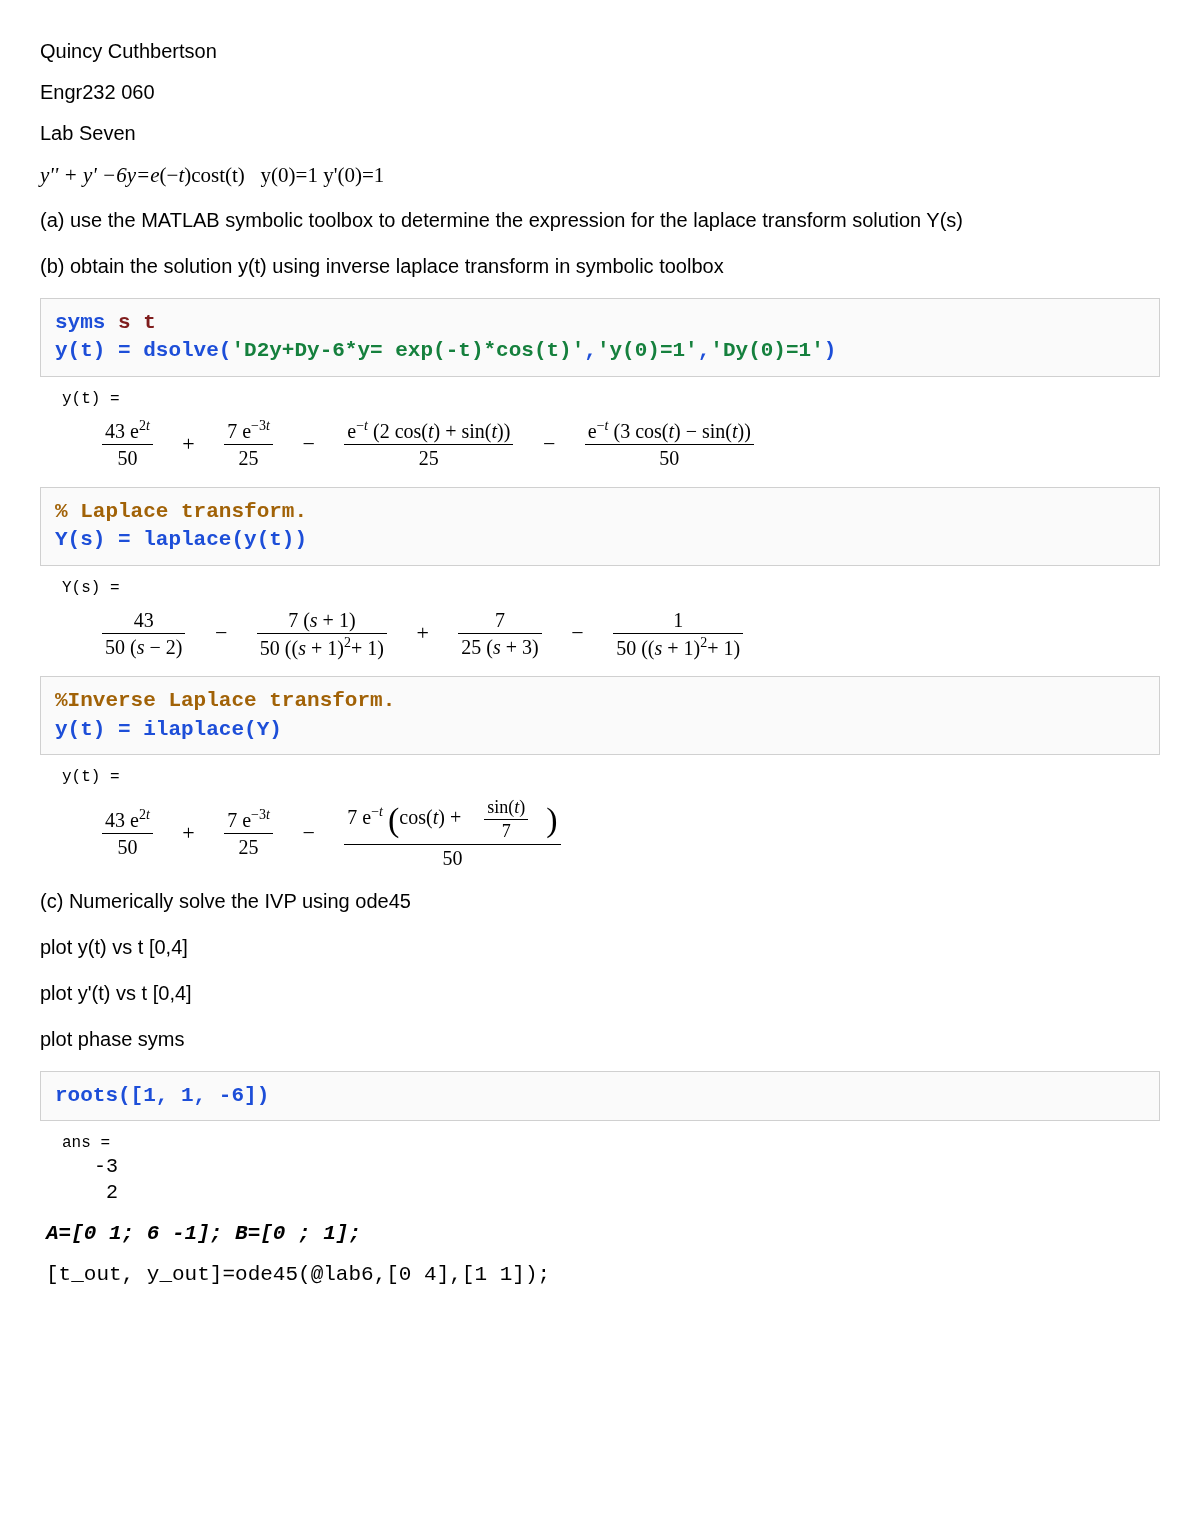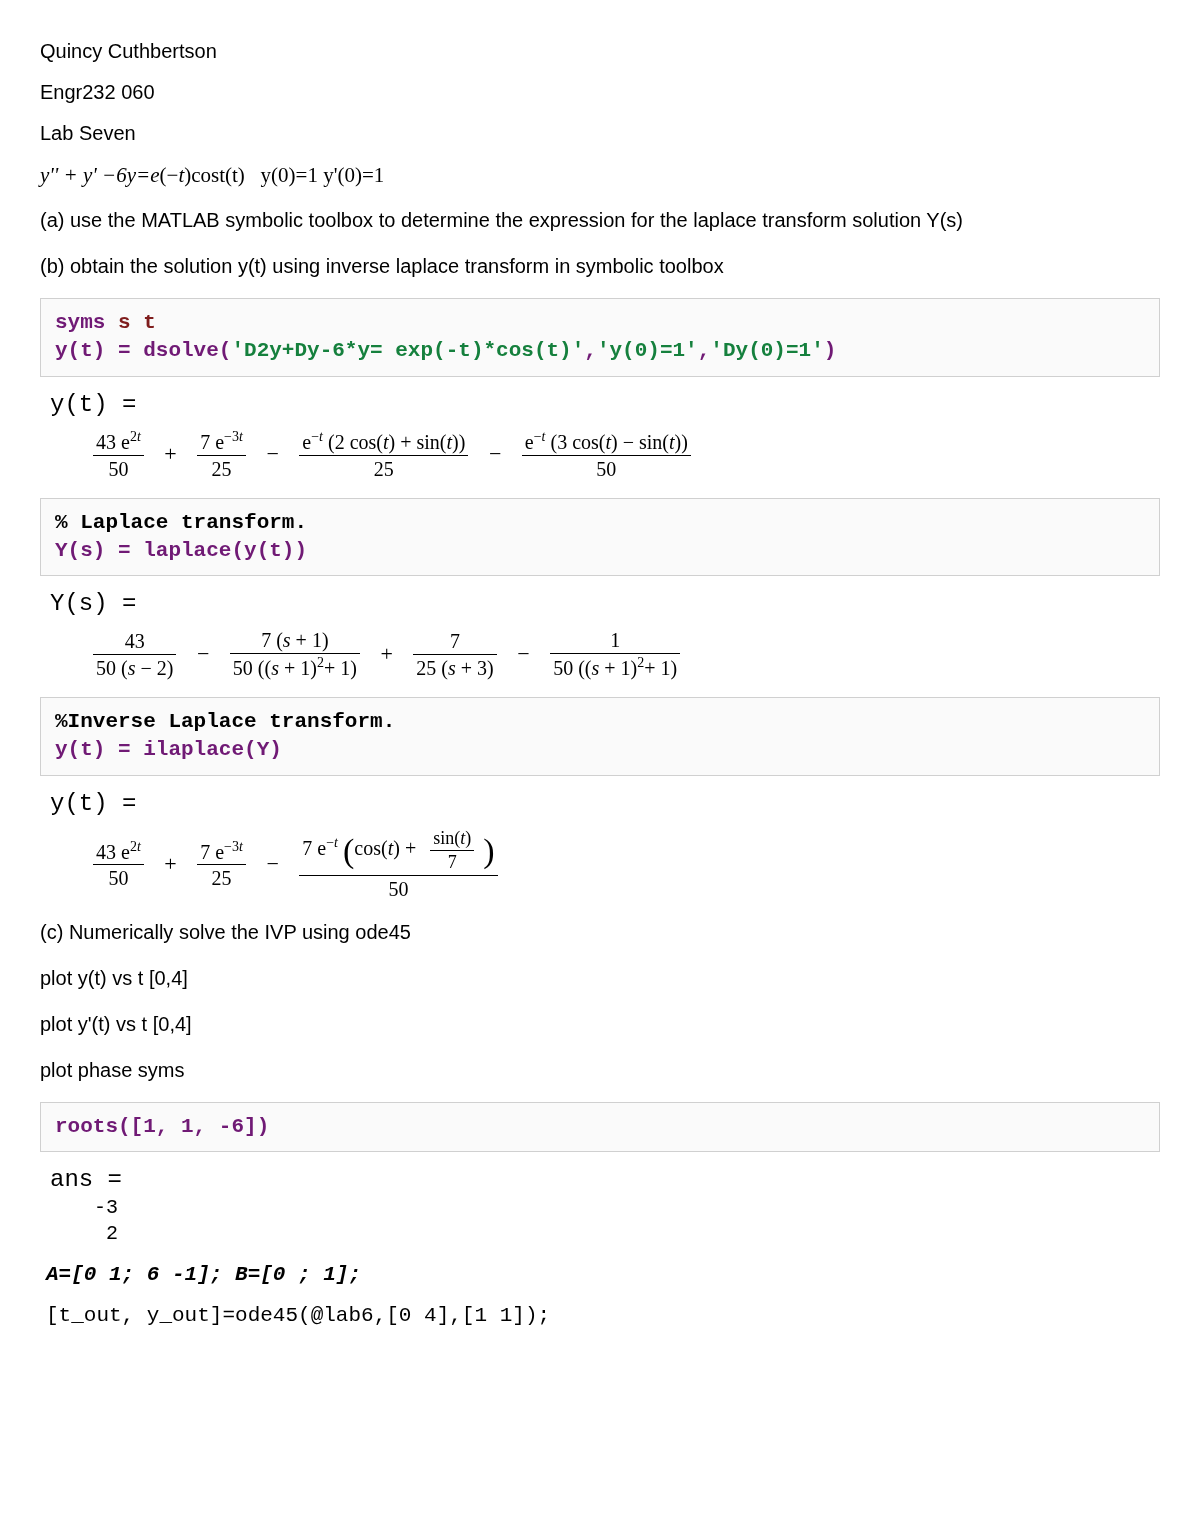--- a/index.html
+++ b/index.html
@@ -30,45 +30,45 @@
     border: 1px solid #d0d0d0;
     background: #fafafa;
     padding: 10px 14px;
     margin: 12px 0;
     font-family: 'Courier New', monospace;
     font-size: 21px;
     font-weight: bold;
     white-space: pre-wrap;
     line-height: 1.35;
   }
-  .code-black { color: #701a75; }
+  .code-black { color: #1d4ed8; }
   .code-teal { color: #7f1d1d; }
   .code-purple { color: #15803d; }
-  .code-green { color: #000000; }
+  .code-green { color: #a16207; }
   .output-block {
     font-family: 'Courier New', monospace;
     font-size: 20px;
     margin: 12px 0 14px 10px;
     line-height: 1.3;
   }
   .output-label {
     font-family: 'Courier New', monospace;
-    font-size: 24px;
-    margin-left: 0;
+    font-size: 16px;
+    margin-left: 12px;
   }
   .math-row {
     margin: 8px 0 16px 34px;
     font-family: 'Times New Roman', serif;
     font-size: 22px;
   }
   .frac {
     display: inline-block;
     text-align: center;
     vertical-align: middle;
-    margin: 0 9px;
+    margin: 0 18px;
   }
   .frac .num {
     display: block;
     padding: 0 3px;
     border-bottom: 1px solid #000;
     font-size: 20px;
   }
   .frac .den {
     display: block;
     padding: 0 3px;

